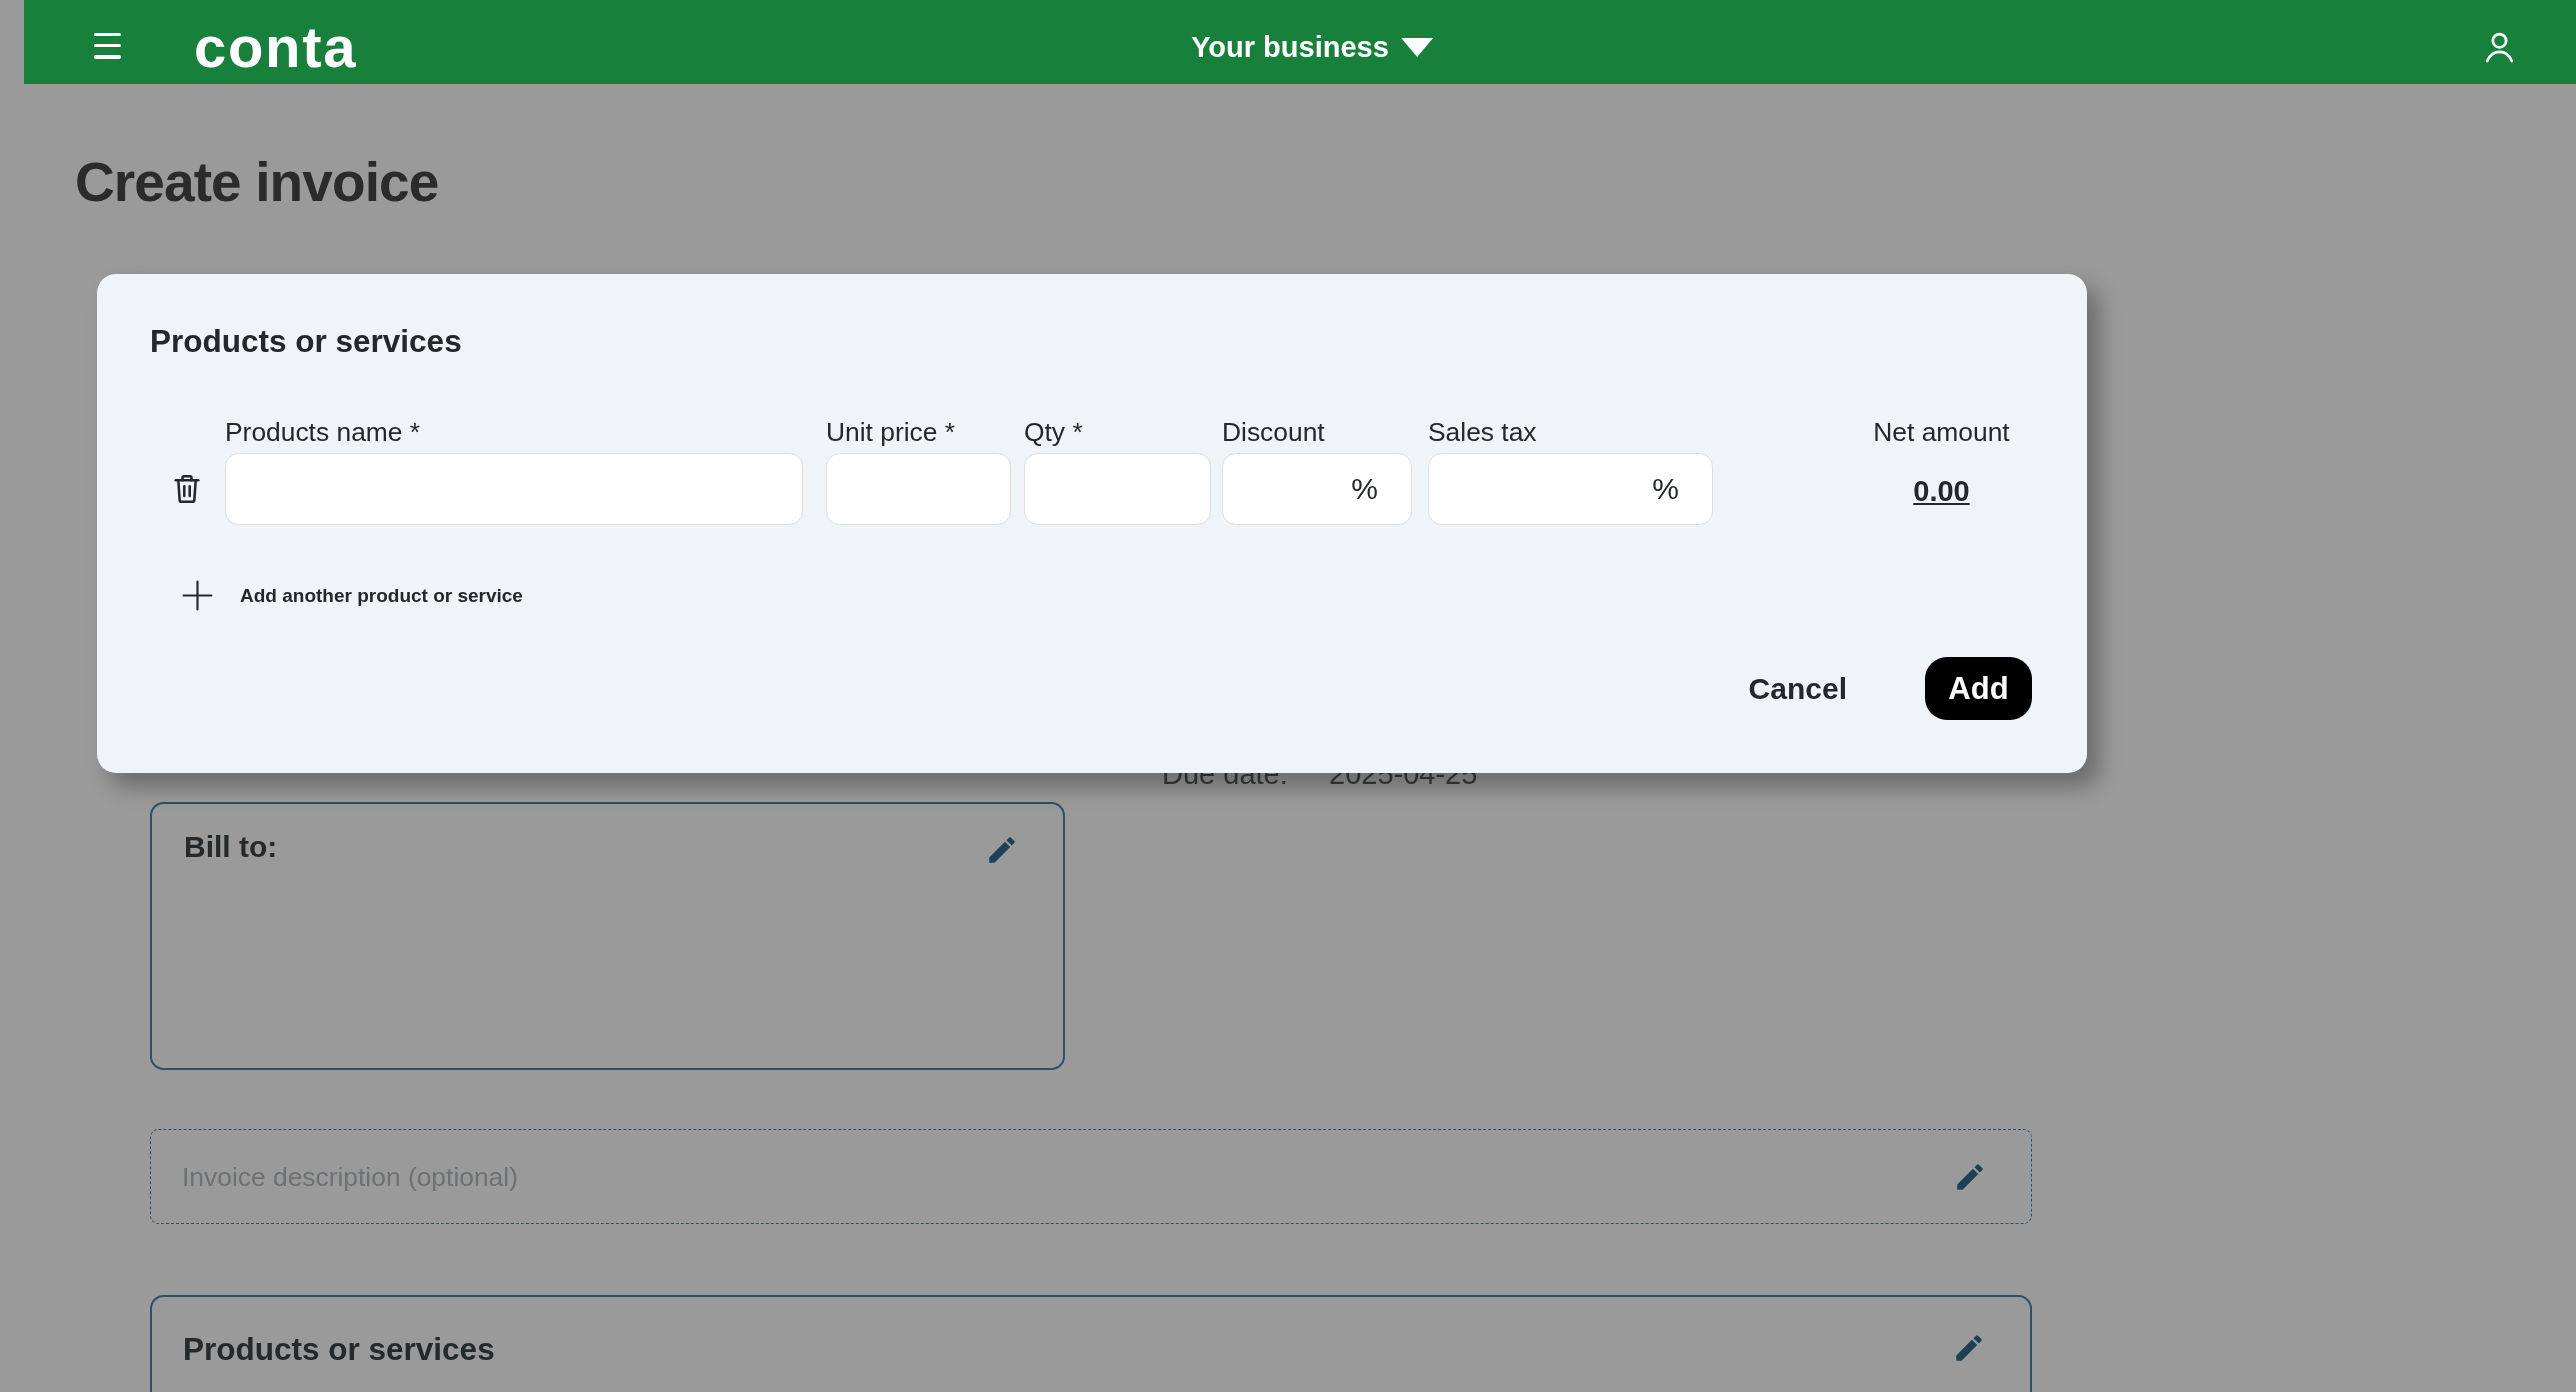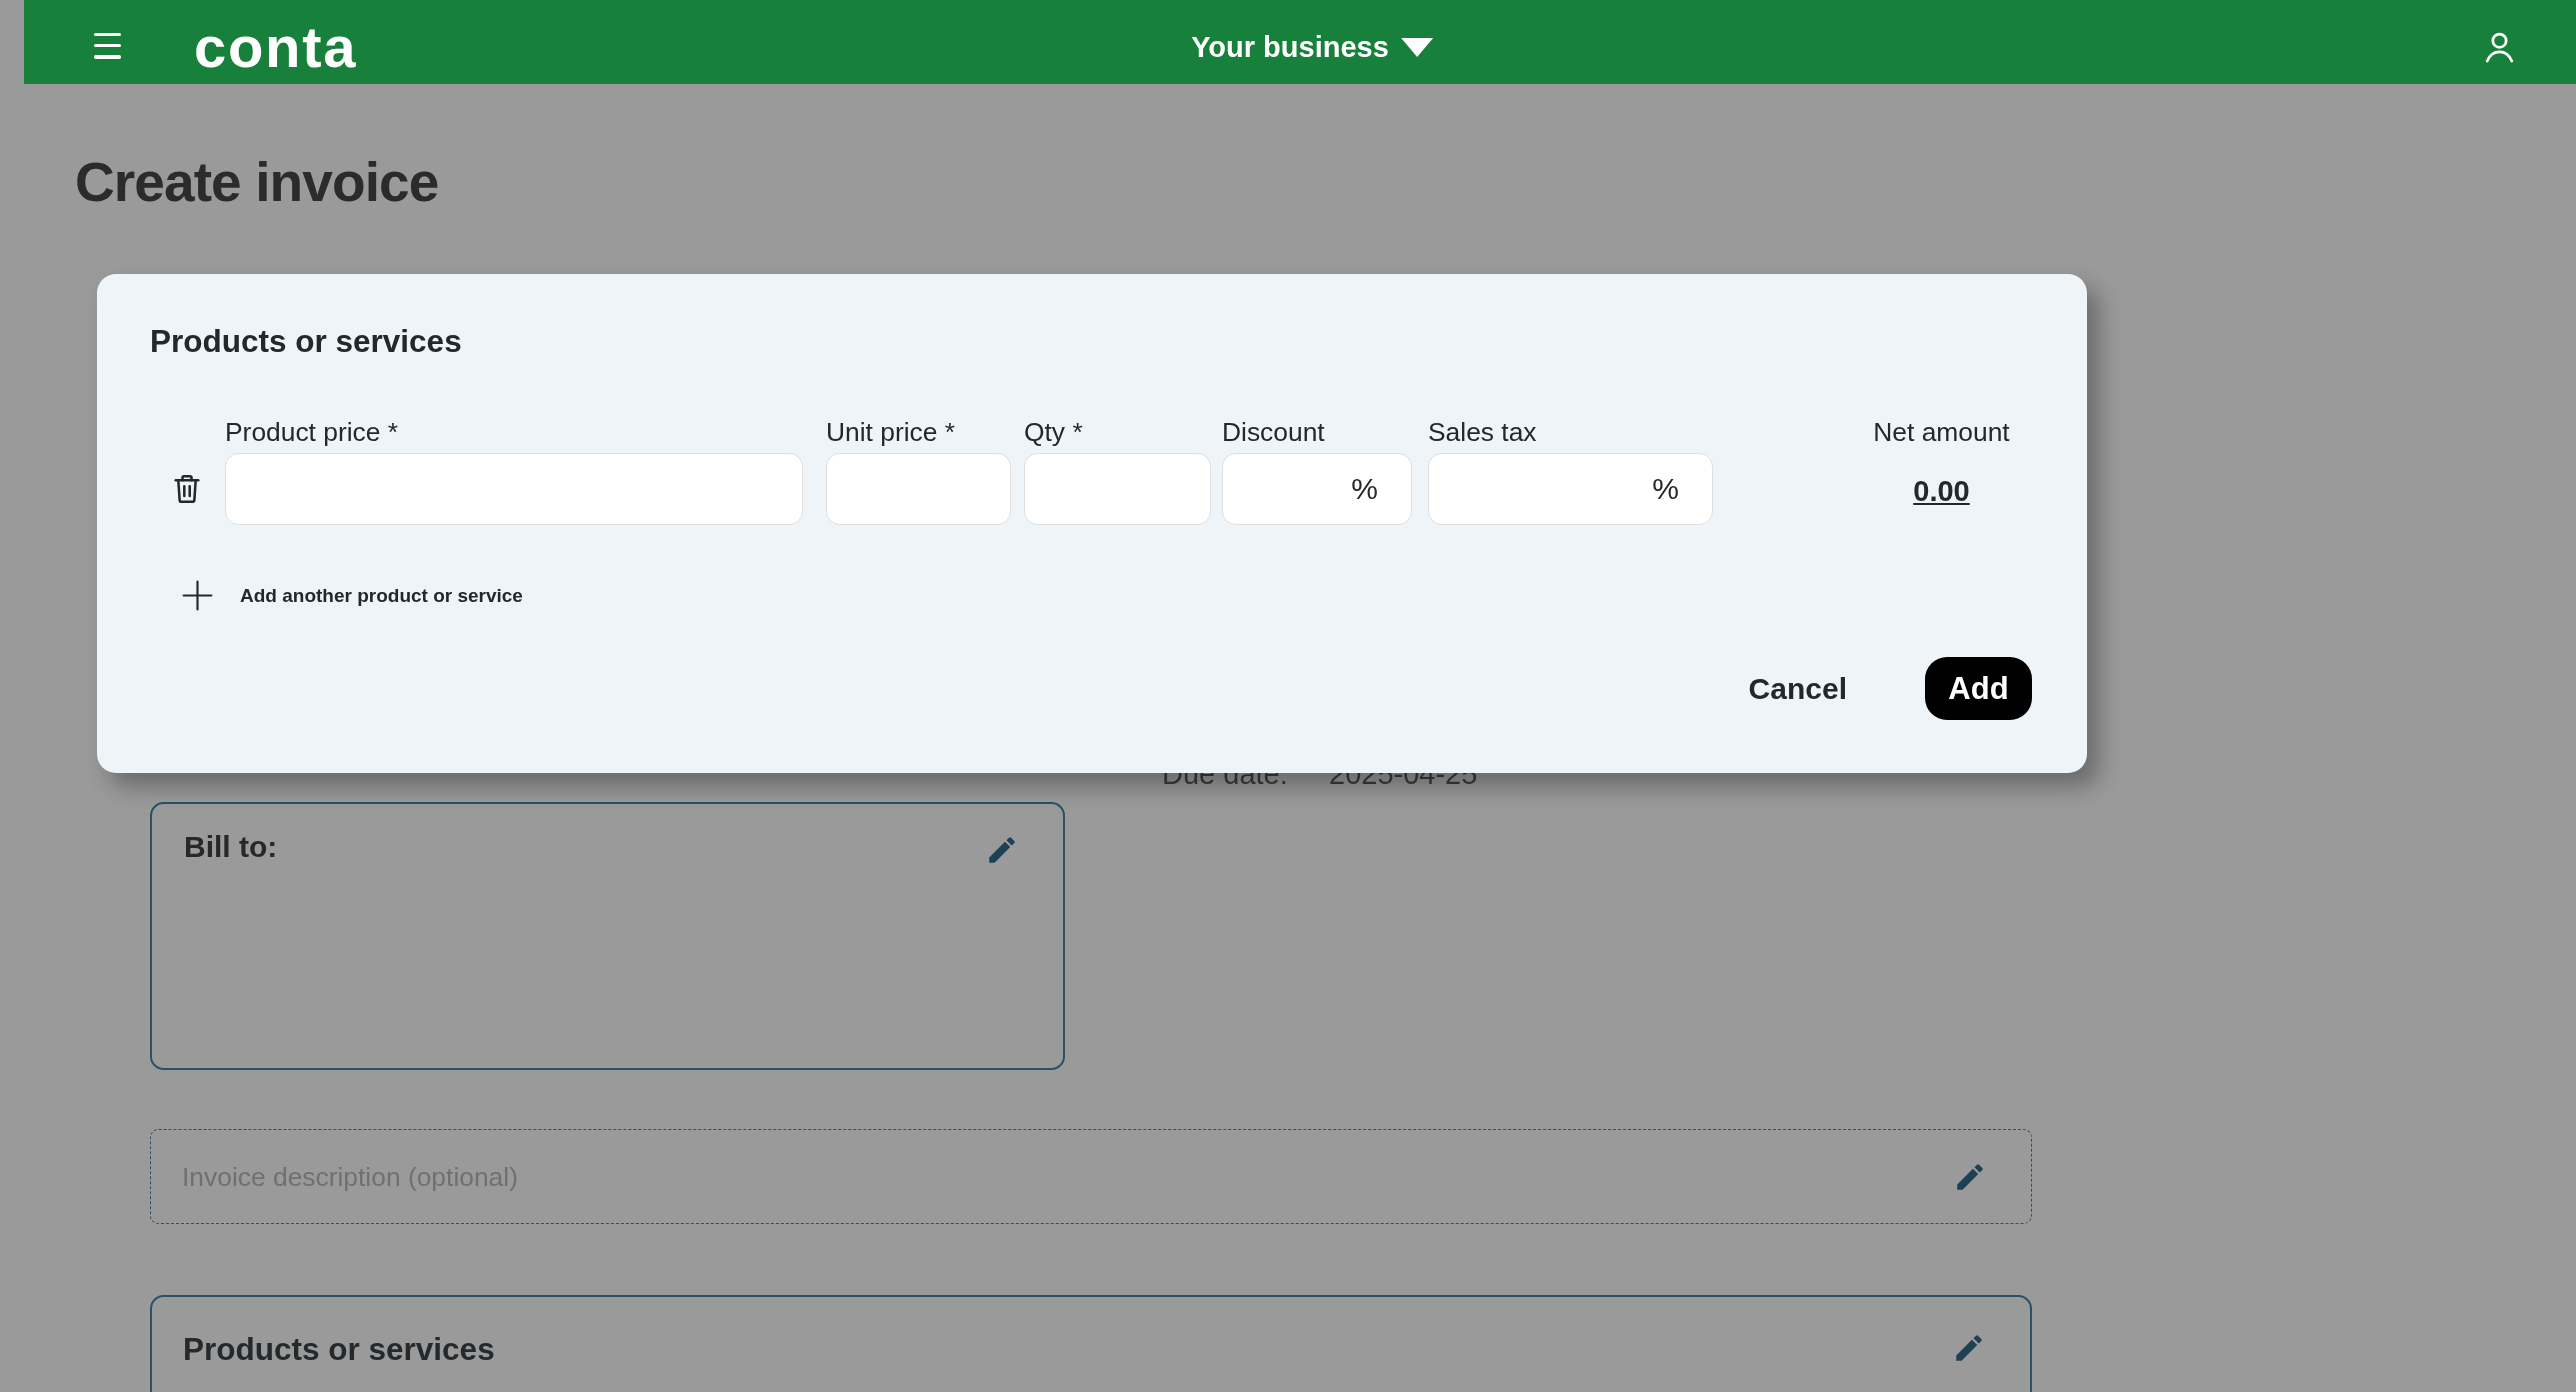--- a/index.html
+++ b/index.html
@@ -153,21 +153,21 @@
   <div class="modal-title">Products or services</div>
 
   <svg class="trash-btn" viewBox="0 0 24 24" fill="none" stroke="#24282A" stroke-width="1.7" stroke-linecap="round" stroke-linejoin="round">
     <path d="M4.5 6.5h15"></path>
     <path d="M9 6.5V4.8a1 1 0 0 1 1-1h4a1 1 0 0 1 1 1v1.7"></path>
     <path d="M6.2 6.5l.9 13.2a1.2 1.2 0 0 0 1.2 1.1h7.4a1.2 1.2 0 0 0 1.2-1.1l.9-13.2"></path>
     <path d="M10.2 10.5v6.5M13.8 10.5v6.5"></path>
   </svg>
 
   <div class="field f-product">
-    <label class="field-label">Product price *</label>
+    <label class="field-label">Products name *</label>
     <div class="input-wrap">
       <input class="text-input" type="text" value="" style="">
     </div>
   </div>
 
   <div class="field f-unitprice">
     <label class="field-label">Unit price *</label>
     <div class="input-wrap">
       <input class="text-input" type="text" value="" style="">
     </div>

